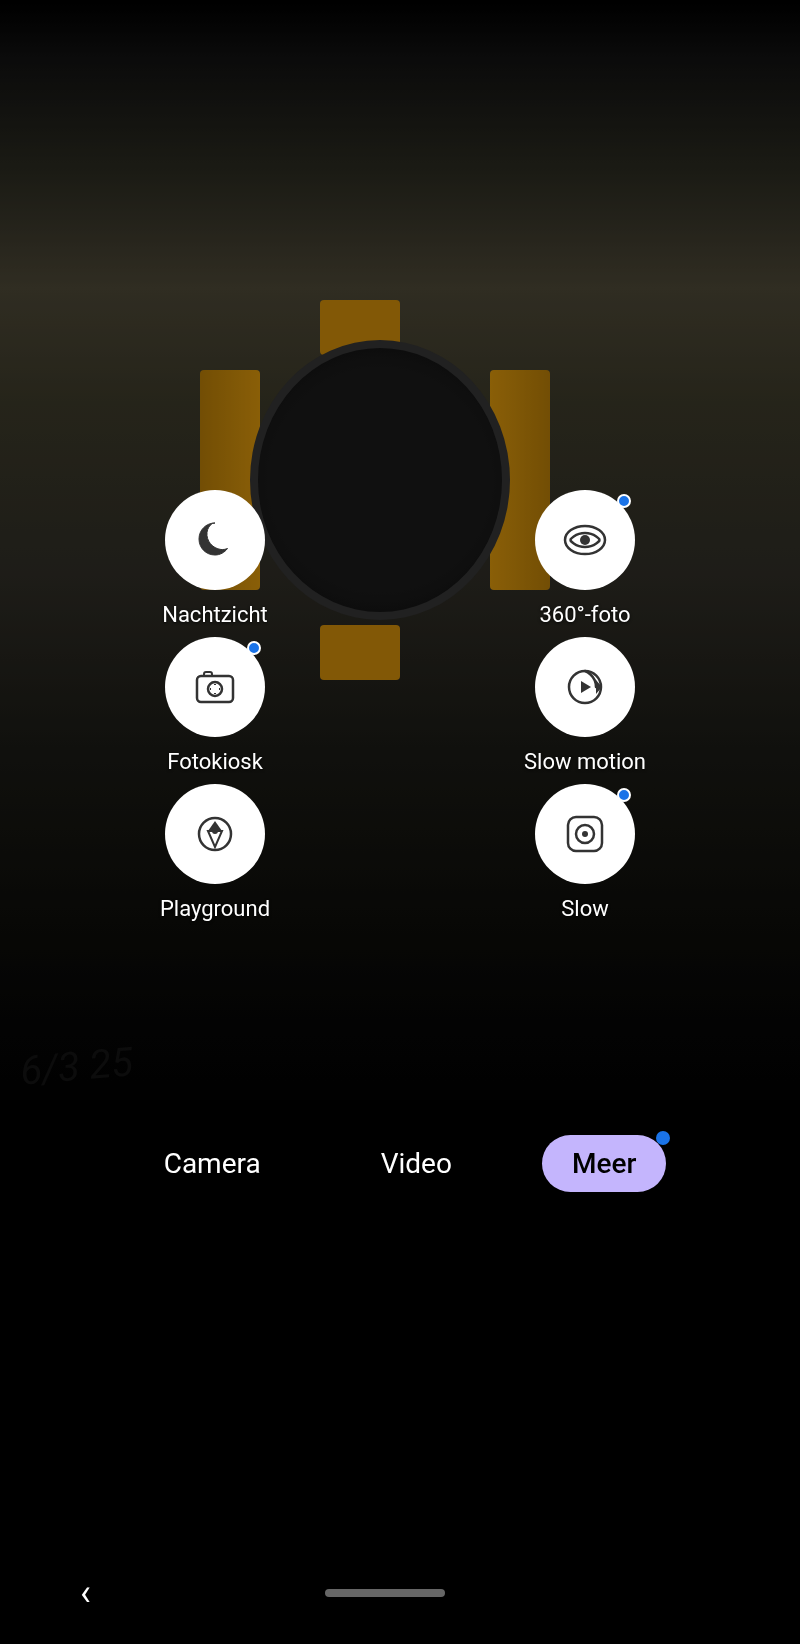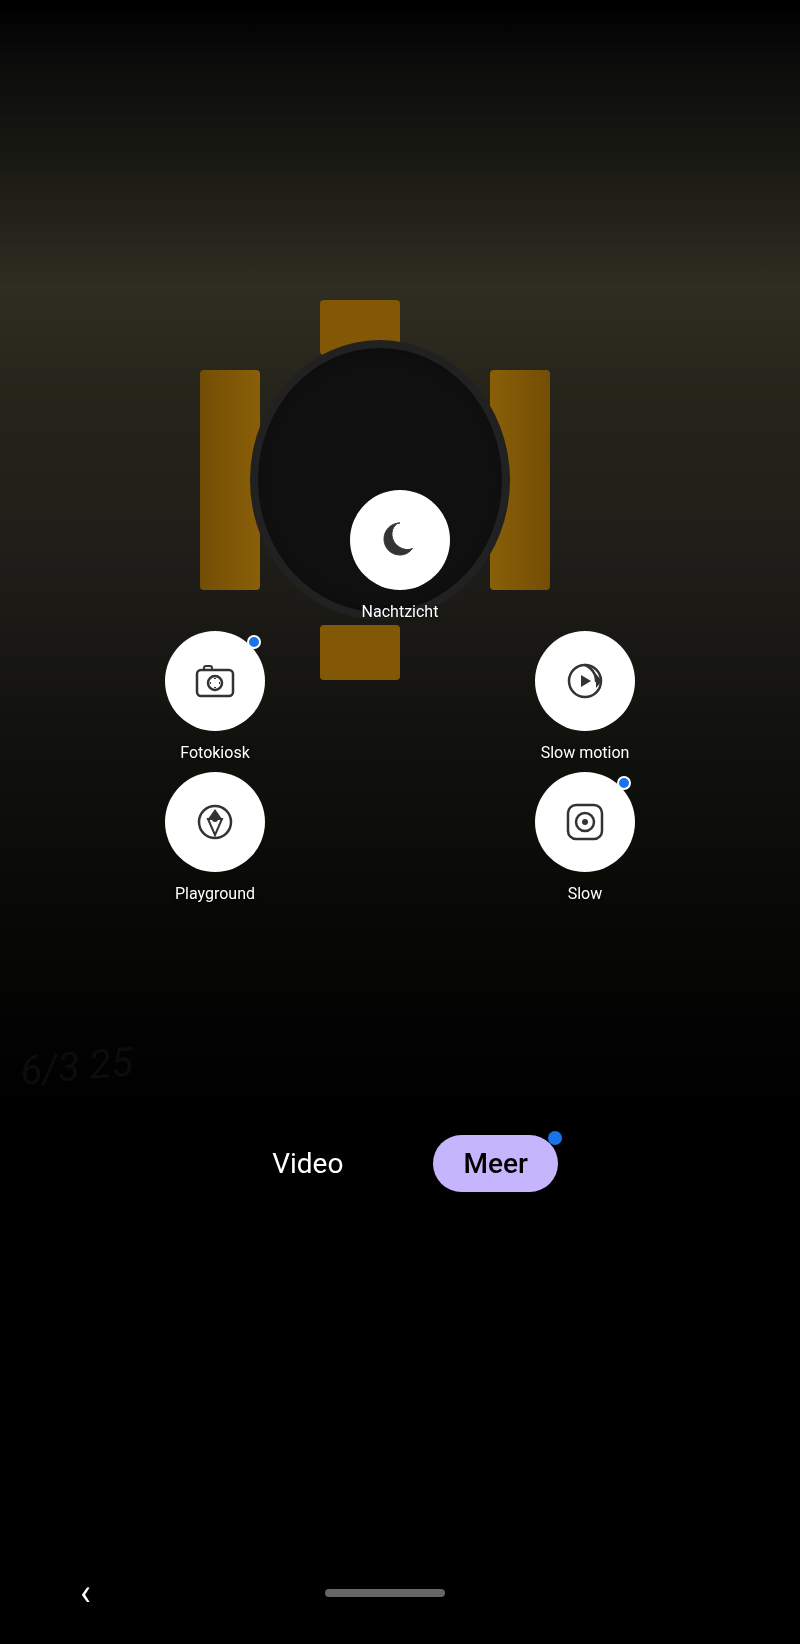--- a/index.html
+++ b/index.html
@@ -137,21 +137,21 @@
       right: 4px;
       width: 14px;
       height: 14px;
       background: #1a73e8;
       border-radius: 50%;
       border: 2px solid #fff;
     }
 
     .mode-label {
       color: #fff;
-      font-size: 16px;
+      font-size: 22px;
       font-weight: 400;
       margin-top: 12px;
       text-align: center;
       text-shadow: 0 1px 3px rgba(0,0,0,0.8);
     }
 
     
     .nav-tabs {
       position: absolute;
       top: 1115px;
@@ -259,20 +259,35 @@
         <div class="mode-icon-circle">
 
           <svg viewBox="0 0 50 50" fill="none" xmlns="http://www.w3.org/2000/svg">
             <path d="M25 8C16 8 9 15 9 24C9 33 16 40 25 40C30 40 34.5 37.5 37.5 33.5C35.5 34.3 33.3 34.7 31 34.5C22.5 33.5 16 25.8 17 17.3C17.5 13.5 19.5 10.3 22.5 8.3C23.3 8.1 24.2 8 25 8Z" fill="#333" stroke="#333" stroke-width="1"></path>
           </svg>
         </div>
       </div>
       <span class="mode-label">Nachtzicht</span>
     </div>
 
+    <div class="mode-item">
+      <div class="mode-icon-wrap">
+        <div class="mode-icon-circle">
+
+          <svg viewBox="0 0 50 50" fill="none" xmlns="http://www.w3.org/2000/svg">
+            <ellipse cx="25" cy="25" rx="20" ry="14" stroke="#333" stroke-width="2.5" fill="none"></ellipse>
+            <path d="M10 25C10 25 15 18 25 18C35 18 40 25 40 25" stroke="#333" stroke-width="2.5" fill="none"></path>
+            <path d="M10 25C10 25 15 32 25 32C35 32 40 25 40 25" stroke="#333" stroke-width="2.5" fill="none"></path>
+            <circle cx="25" cy="25" r="5" fill="#333"></circle>
+          </svg>
+        </div>
+        <div class="mode-dot"></div>
+      </div>
+      <span class="mode-label">360°-foto</span>
+    </div>
   </div>
 
   <div class="modes-row">
 
     <div class="mode-item">
       <div class="mode-icon-wrap">
         <div class="mode-icon-circle">
 
           <svg viewBox="0 0 50 50" fill="none" xmlns="http://www.w3.org/2000/svg">
             <rect x="7" y="14" width="36" height="26" rx="4" stroke="#333" stroke-width="2.5" fill="none"></rect>
@@ -338,20 +353,23 @@
       <span class="mode-label">Slow</span>
     </div>
 
   </div>
 </div>
 
 <div class="bottom-bar"></div>
 
 <div class="nav-tabs">
   <div class="nav-tab">
+    <span>Camera</span>
+  </div>
+  <div class="nav-tab">
     <span>Video</span>
   </div>
   <div class="nav-tab active">
     <span>Meer</span>
     <span class="tab-dot"></span>
   </div>
 </div>
 
 <div class="nav-bar">
   <span class="nav-back" style="font-size:36px; color:#fff;">‹</span>

